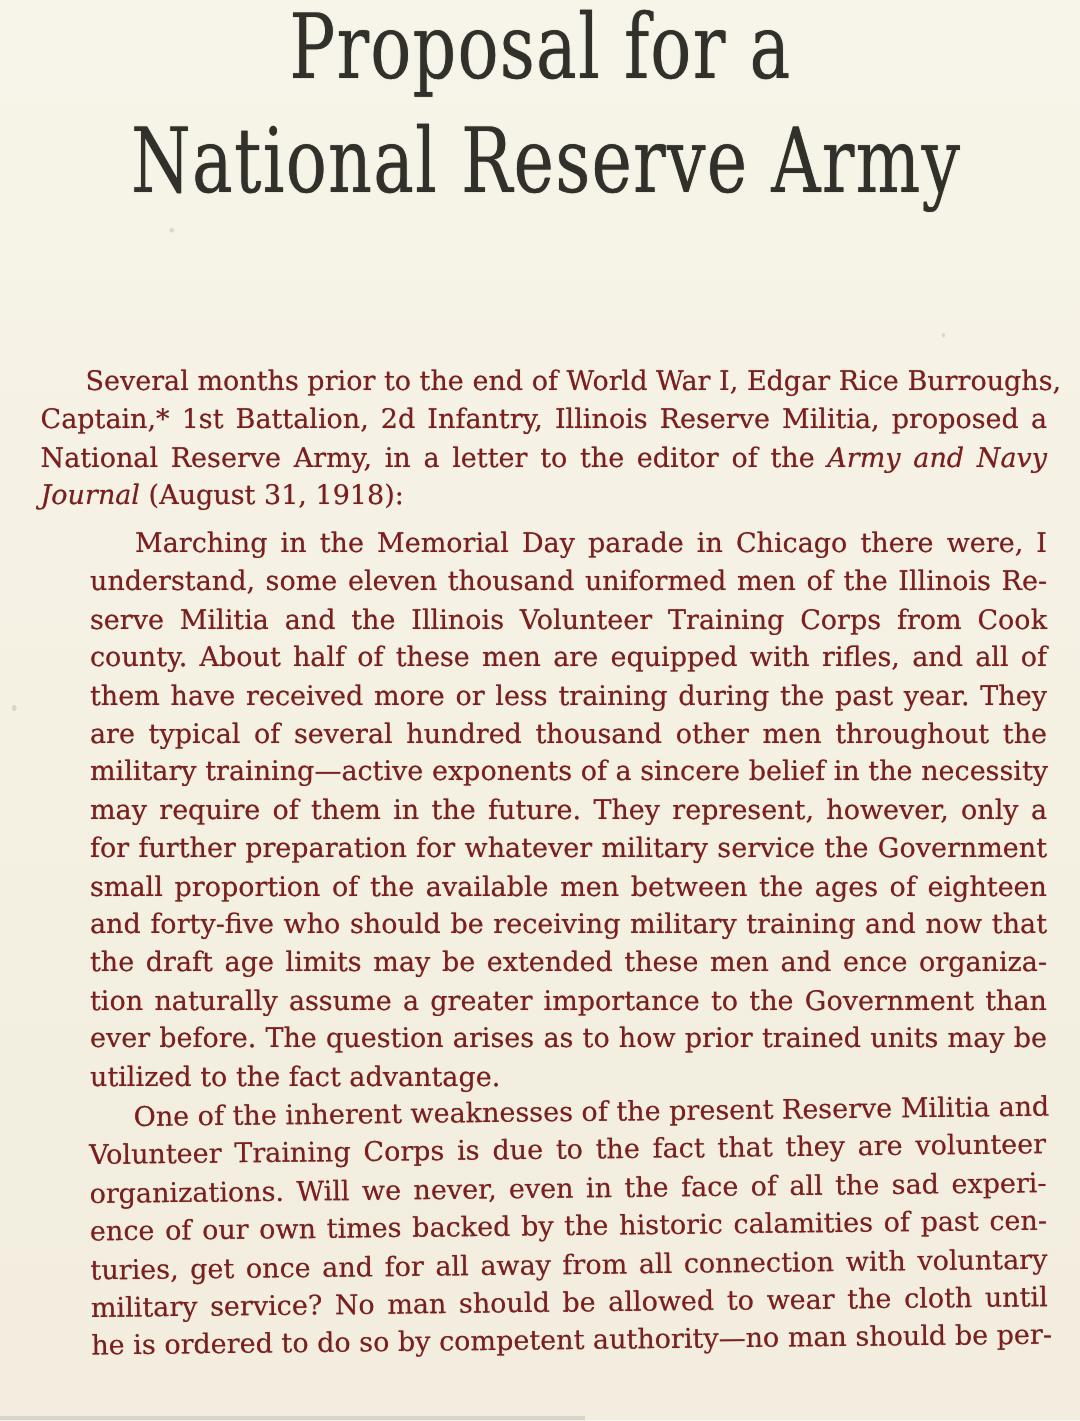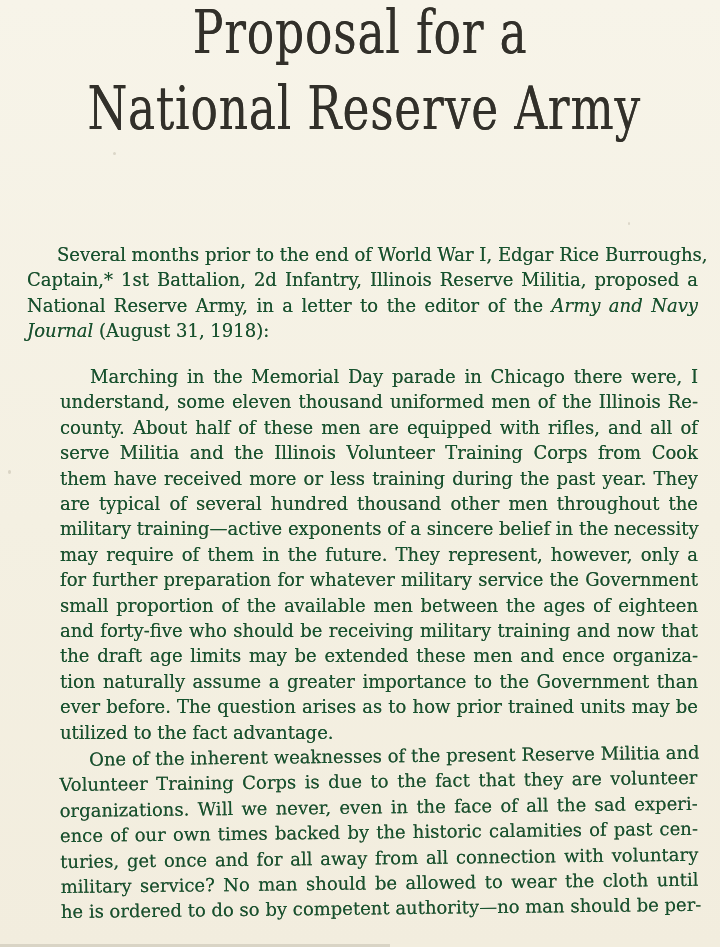--- a/index.html
+++ b/index.html
@@ -33,32 +33,32 @@
   }
   .title-line > span {
     display: inline-block;
     transform: scaleX(0.76);
     transform-origin: 50% 50%;
     letter-spacing: 1px;
   }
   
   .textblock {
     position: absolute;
-    color: #14532d;
+    color: #7f1d1d;
     font-size: 18px;
     line-height: 25.4px;
     text-shadow: 0 0 0.5px rgba(35, 32, 26, 0.65);
   }
   .intro {
     top: 242px;
     left: 27px;
     width: 671px;
   }
   .letter {
-    top: 364px;
+    top: 350px;
     left: 60px;
     width: 638px;
   }
   .para { display: block; }
   .para + .para { margin-top: 2px; }
   .para-skew {
     transform: rotate(-0.65deg);
     transform-origin: 0 50%;
   }
   .line {
@@ -108,22 +108,22 @@
         <div class="line">Captain,* 1st Battalion, 2d Infantry, Illinois Reserve Militia, proposed a</div>
         <div class="line">National Reserve Army, in a letter to the editor of the <i>Army and Navy</i></div>
         <div class="line last"><i>Journal</i> (August 31, 1918):</div>
       </div>
   </div>
 
   <div class="textblock letter">
     <div class="para">
         <div class="line first">Marching in the Memorial Day parade in Chicago there were, I</div>
         <div class="line">understand, some eleven thousand uniformed men of the Illinois Re-</div>
+        <div class="line">serve Militia and the Illinois Volunteer Training Corps from Cook</div>
         <div class="line">county. About half of these men are equipped with rifles, and all of</div>
-        <div class="line">serve Militia and the Illinois Volunteer Training Corps from Cook</div>
         <div class="line">them have received more or less training during the past year. They</div>
         <div class="line">are typical of several hundred thousand other men throughout the</div>
         <div class="line">military training—active exponents of a sincere belief in the necessity</div>
         <div class="line">may require of them in the future. They represent, however, only a</div>
         <div class="line">for further preparation for whatever military service the Government</div>
         <div class="line">small proportion of the available men between the ages of eighteen</div>
         <div class="line">and forty-five who should be receiving military training and now that</div>
         <div class="line">the draft age limits may be extended these men and ence organiza-</div>
         <div class="line">tion naturally assume a greater importance to the Government than</div>
         <div class="line">ever before. The question arises as to how prior trained units may be</div>

